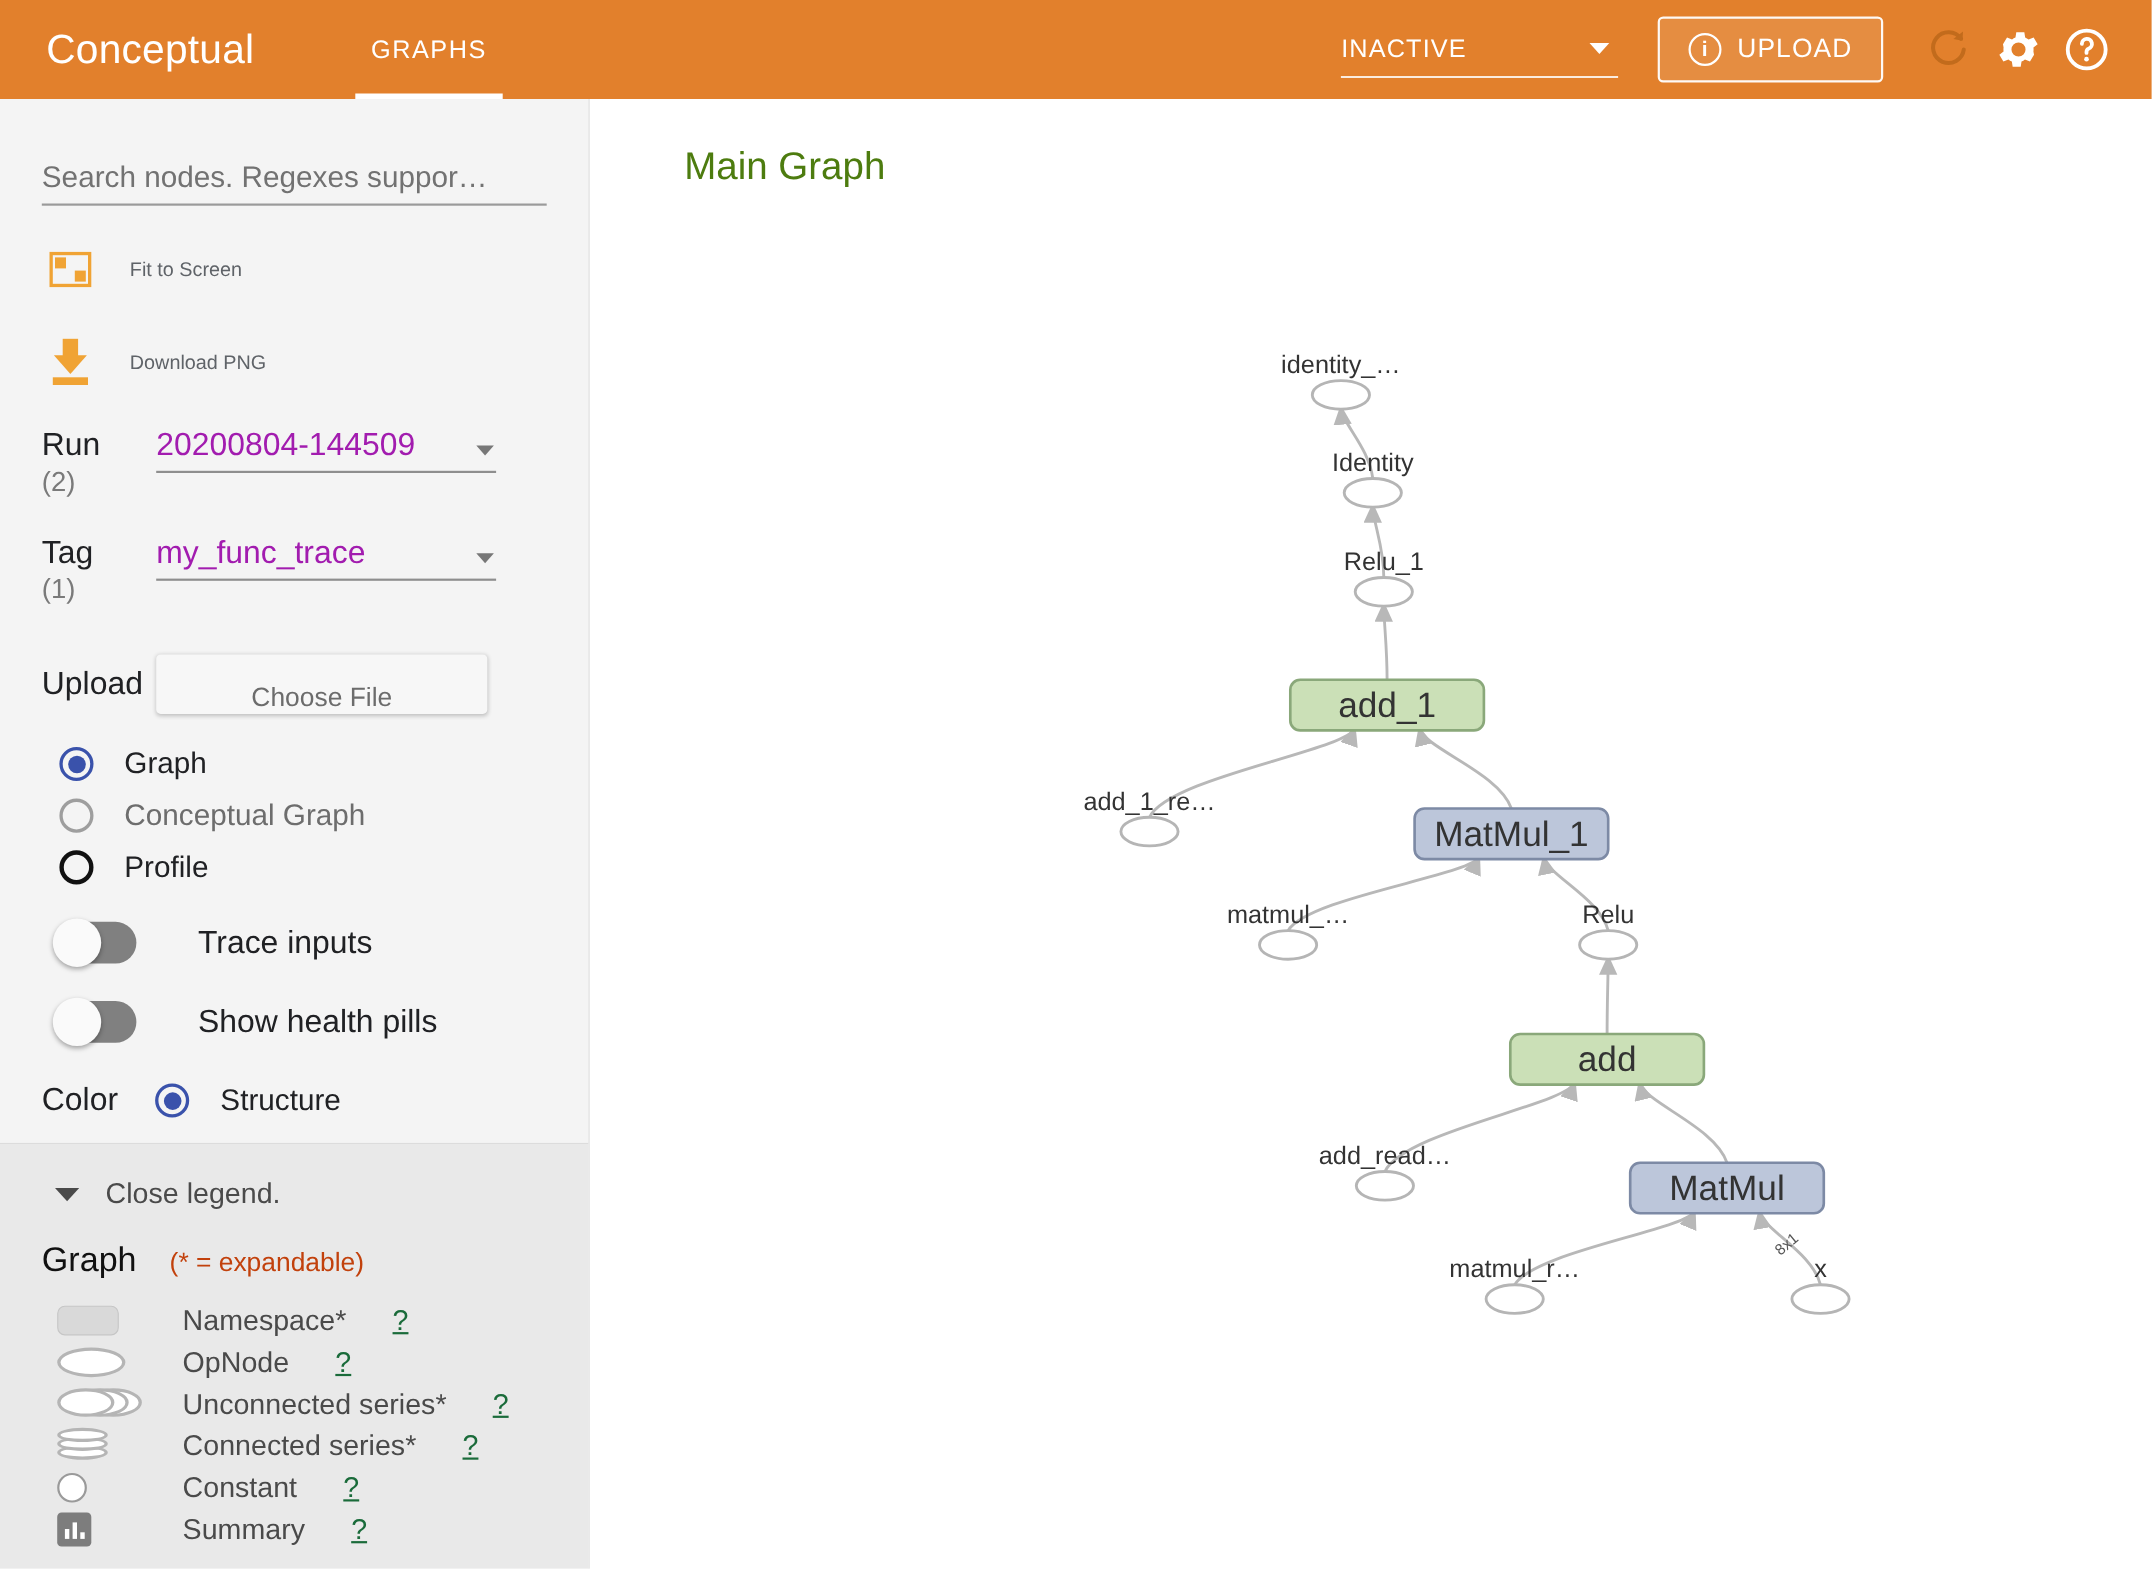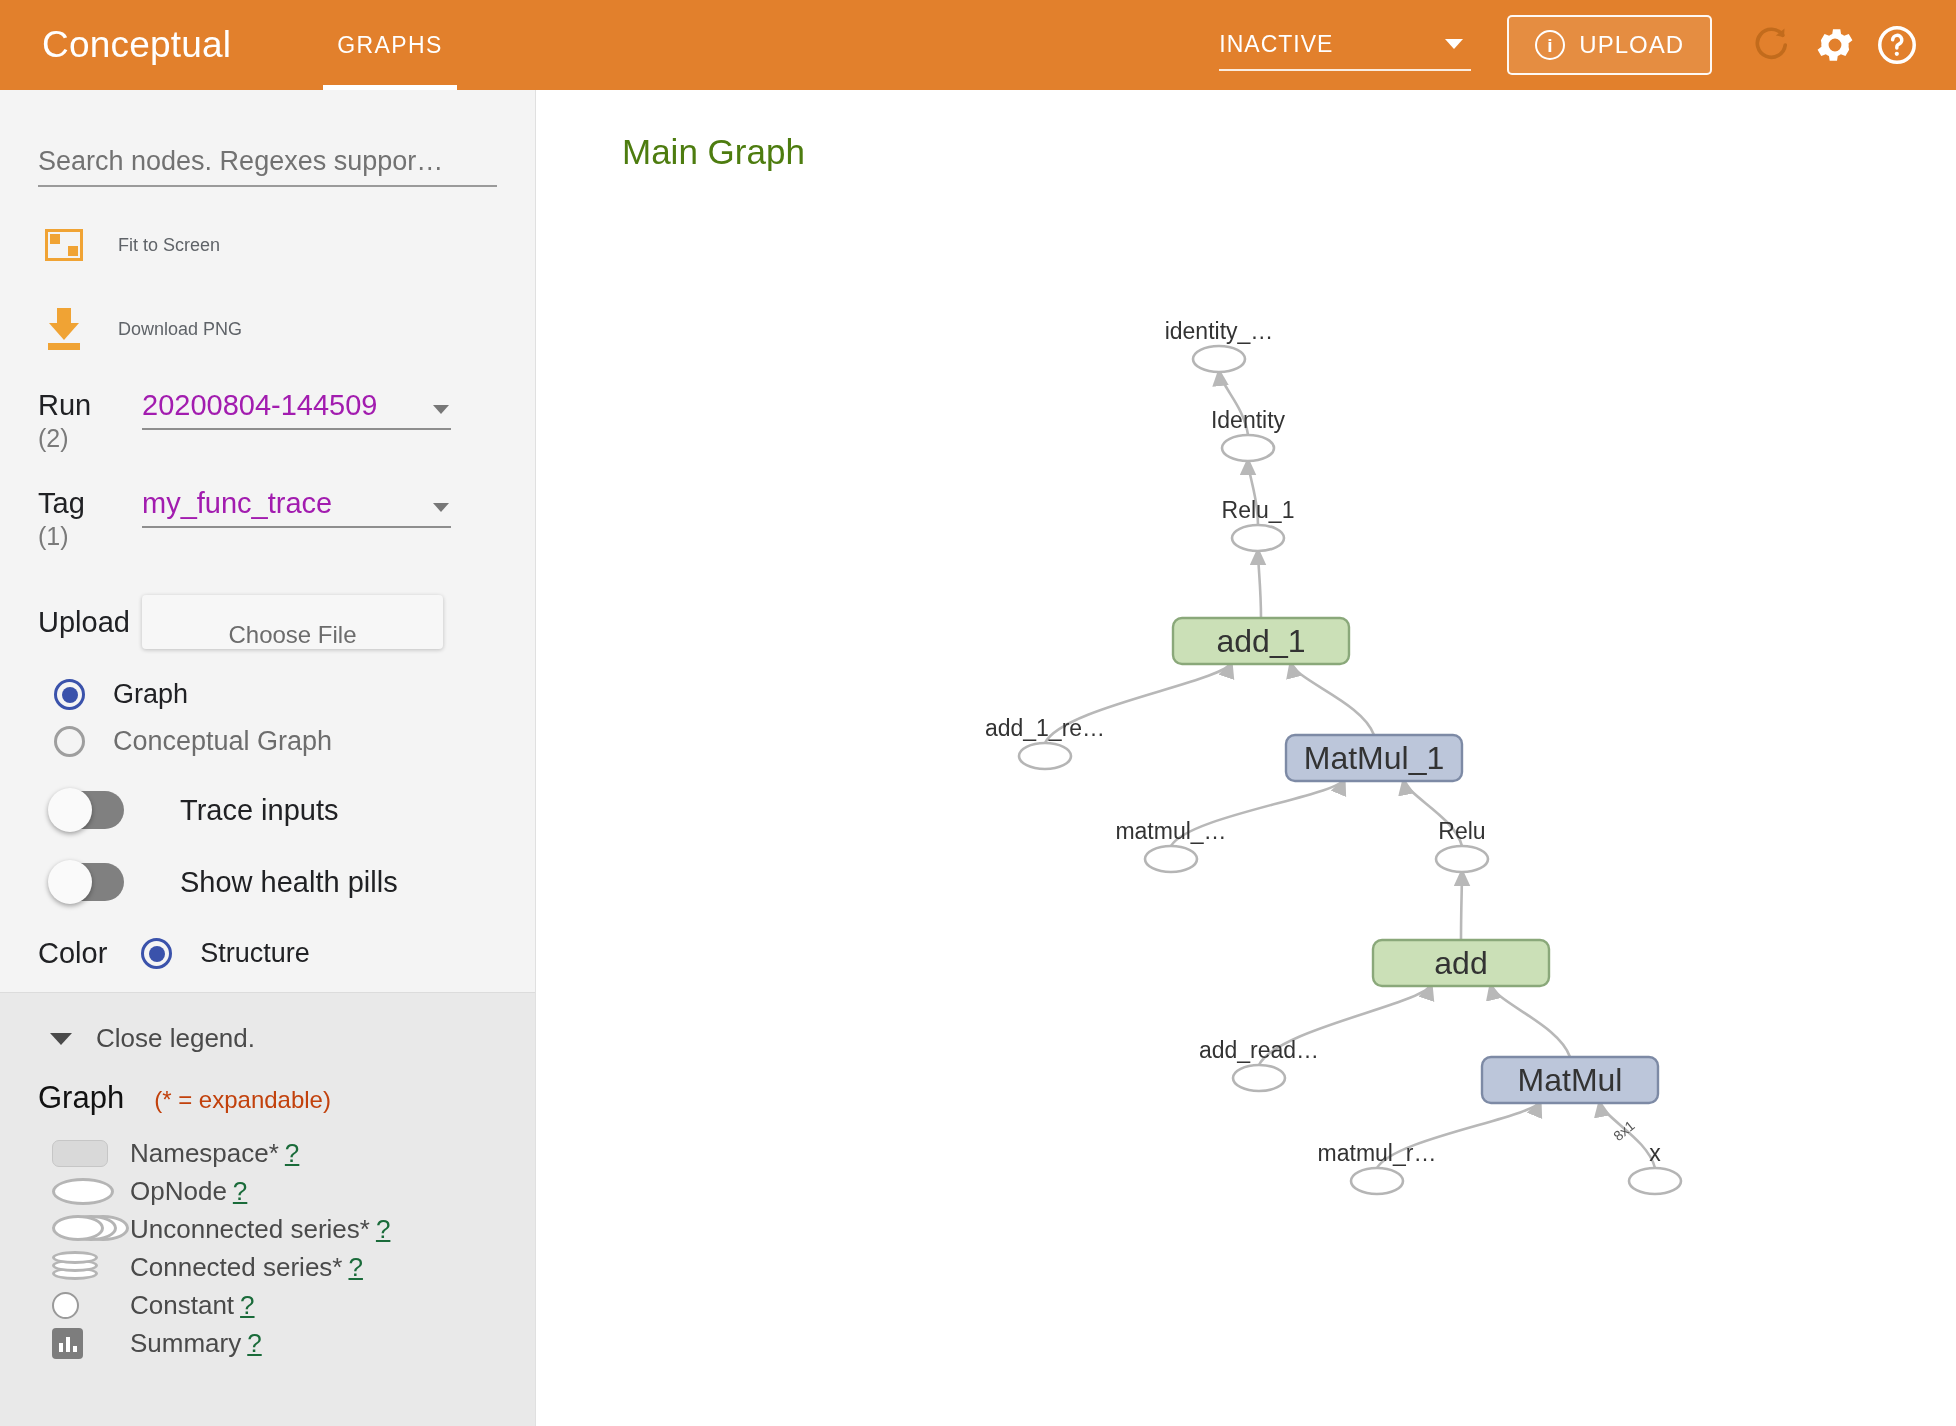--- a/index.html
+++ b/index.html
@@ -228,21 +228,21 @@
     border-right: 11px solid transparent;
     border-top: 12px solid #4a4a4a;
   }
   .legend-close-label { font-size: 26px; color: #4a4a4a; }
 
   .legend-head { display: flex; align-items: baseline; margin-top: 26px; }
   .legend-title { font-size: 31px; color: #111; }
   .legend-note { font-size: 24px; color: #c2410c; margin-left: 30px; }
 
   .legend-list { margin-top: 18px; }
-  .legend-item { display: flex; align-items: center; height: 38px; }
+  .legend-item { display: flex; align-items: center; height: 38px; gap: 36px; }
   .legend-icon {
     width: 92px; flex: none;
     display: flex; align-items: center; justify-content: flex-start;
     padding-left: 14px;
   }
   .legend-text { font-size: 26px; color: #4a4a4a; }
   .legend-q { color: #1a6b3a; text-decoration: underline; margin-left: 6px; cursor: pointer; }
 
   .lg-namespace { width: 56px; height: 27px; border-radius: 7px; background: #d9d9d9; border: 1px solid #c6c6c6; }
   .lg-opnode { width: 62px; height: 27px; border-radius: 50%; background: #fff; border: 3px solid #b5b5b5; }
@@ -390,20 +390,24 @@
     </div>
 
     <div class="radio-group">
       <div class="radio-row">
         <span class="radio checked"></span>
         <span class="radio-label">Graph</span>
       </div>
       <div class="radio-row">
         <span class="radio"></span>
         <span class="radio-label muted">Conceptual Graph</span>
+      </div>
+      <div class="radio-row">
+        <span class="radio dark"></span>
+        <span class="radio-label">Profile</span>
       </div>
     </div>
 
     <div class="toggle-row">
       <span class="toggle"></span>
       <span class="toggle-label">Trace inputs</span>
     </div>
     <div class="toggle-row">
       <span class="toggle"></span>
       <span class="toggle-label">Show health pills</span>

